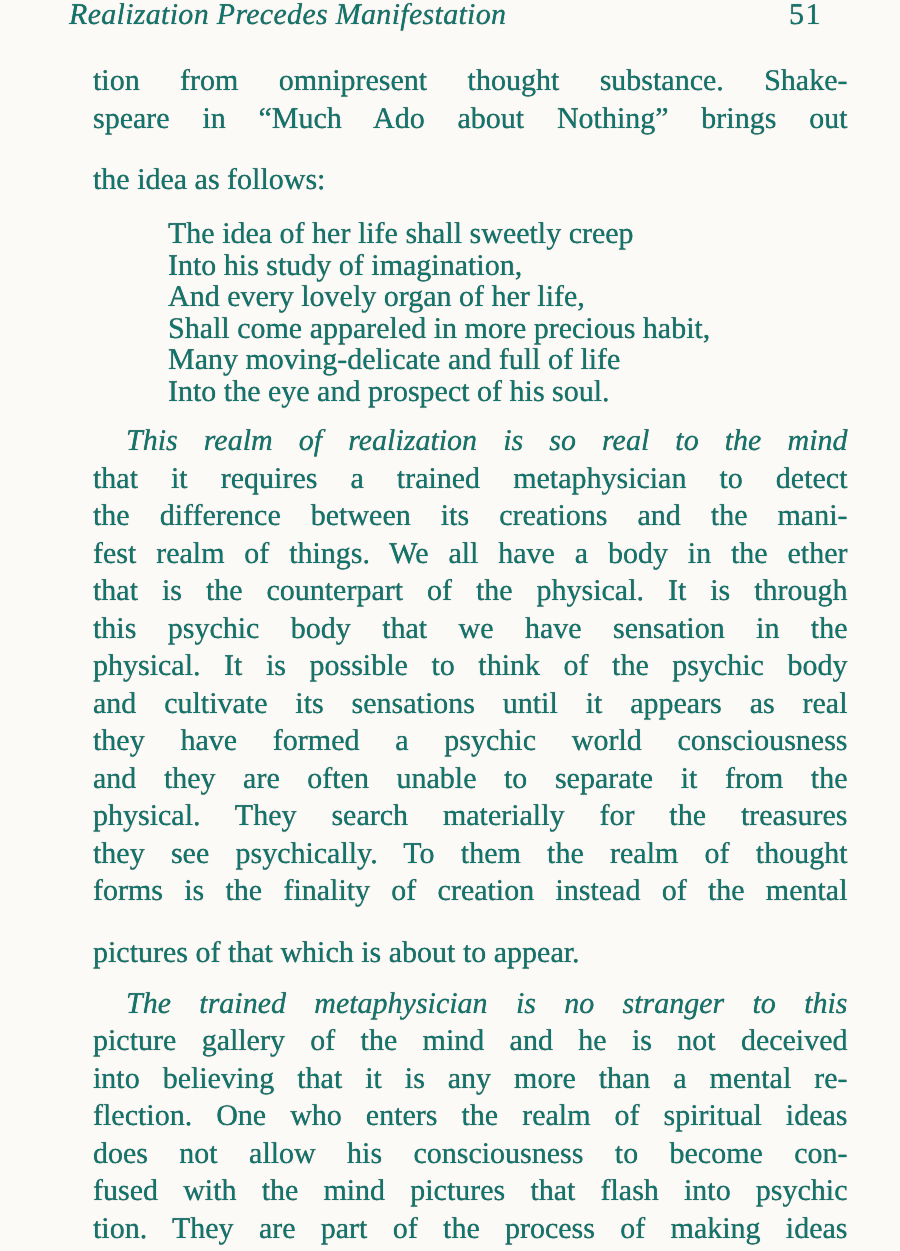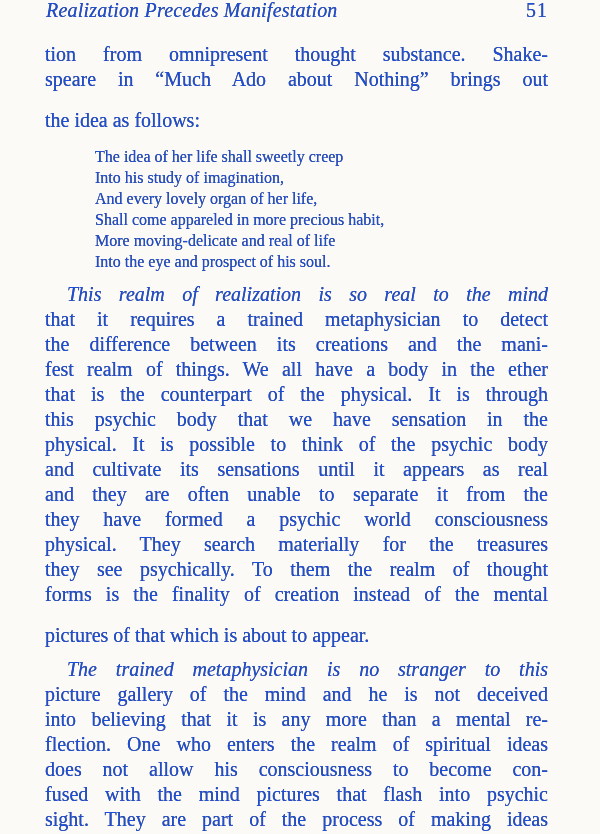--- a/index.html
+++ b/index.html
@@ -33,21 +33,21 @@
     font-style: italic;
     letter-spacing: 0.2px;
   }
   .header .pagenum {
     font-style: normal;
     letter-spacing: 1px;
   }
   .content {
     position: absolute;
     top: 42px;
-    left: 45px;
+    left: 62px;
     width: 503px;
   }
   .para {
     font-size: 20px;
     line-height: 25px;
     margin: 0;
   }
   .para .bline {
     text-align: justify;
     text-align-last: justify;
@@ -57,77 +57,77 @@
   .para:not(.continues) .bline:last-child {
     text-align-last: left;
     margin-top: 16px;
   }
   .para.indent-first .bline:first-child {
     text-indent: 22px;
     font-style: italic;
   }
   .poem {
     margin: 13px 0 0 50px;
-    font-size: 16px;
+    font-size: 20px;
     line-height: 21px;
   }
   .poem .bline {
     text-align: left;
   }
   .p2 { margin-top: 10px; }
   .p3 { margin-top: 9px; }
 </style>
 </head>
 <body>
 
-<div class="page" style="background: rgb(251, 250, 246); color: #1d4ed8;">
+<div class="page" style="background: rgb(251, 250, 246); color: #0f766e;">
 
   <div class="header">
     <span class="title">Realization Precedes Manifestation</span>
     <span class="pagenum">51</span>
   </div>
 
   <div class="content">
 
     <div class="para p1">
         <div class="bline">tion from omnipresent thought substance. Shake-</div>
         <div class="bline">speare in “Much Ado about Nothing” brings out</div>
         <div class="bline">the idea as follows:</div>
       </div>
 
     <div class="poem">
         <div class="bline">The idea of her life shall sweetly creep</div>
         <div class="bline">Into his study of imagination,</div>
         <div class="bline">And every lovely organ of her life,</div>
         <div class="bline">Shall come appareled in more precious habit,</div>
-        <div class="bline">More moving-delicate and real of life</div>
+        <div class="bline">Many moving-delicate and full of life</div>
         <div class="bline">Into the eye and prospect of his soul.</div>
       </div>
 
     <div class="para p2 indent-first">
         <div class="bline">This realm of realization is so real to the mind</div>
         <div class="bline">that it requires a trained metaphysician to detect</div>
         <div class="bline">the difference between its creations and the mani-</div>
         <div class="bline">fest realm of things. We all have a body in the ether</div>
         <div class="bline">that is the counterpart of the physical. It is through</div>
         <div class="bline">this psychic body that we have sensation in the</div>
         <div class="bline">physical. It is possible to think of the psychic body</div>
         <div class="bline">and cultivate its sensations until it appears as real</div>
+        <div class="bline">they have formed a psychic world consciousness</div>
         <div class="bline">and they are often unable to separate it from the</div>
-        <div class="bline">they have formed a psychic world consciousness</div>
         <div class="bline">physical. They search materially for the treasures</div>
         <div class="bline">they see psychically. To them the realm of thought</div>
         <div class="bline">forms is the finality of creation instead of the mental</div>
         <div class="bline">pictures of that which is about to appear.</div>
       </div>
 
     <div class="para p3 indent-first continues">
         <div class="bline">The trained metaphysician is no stranger to this</div>
         <div class="bline">picture gallery of the mind and he is not deceived</div>
         <div class="bline">into believing that it is any more than a mental re-</div>
         <div class="bline">flection. One who enters the realm of spiritual ideas</div>
         <div class="bline">does not allow his consciousness to become con-</div>
         <div class="bline">fused with the mind pictures that flash into psychic</div>
-        <div class="bline">sight. They are part of the process of making ideas</div>
+        <div class="bline">tion. They are part of the process of making ideas</div>
       </div>
 
   </div>
 </div>
 
 </body></html>

